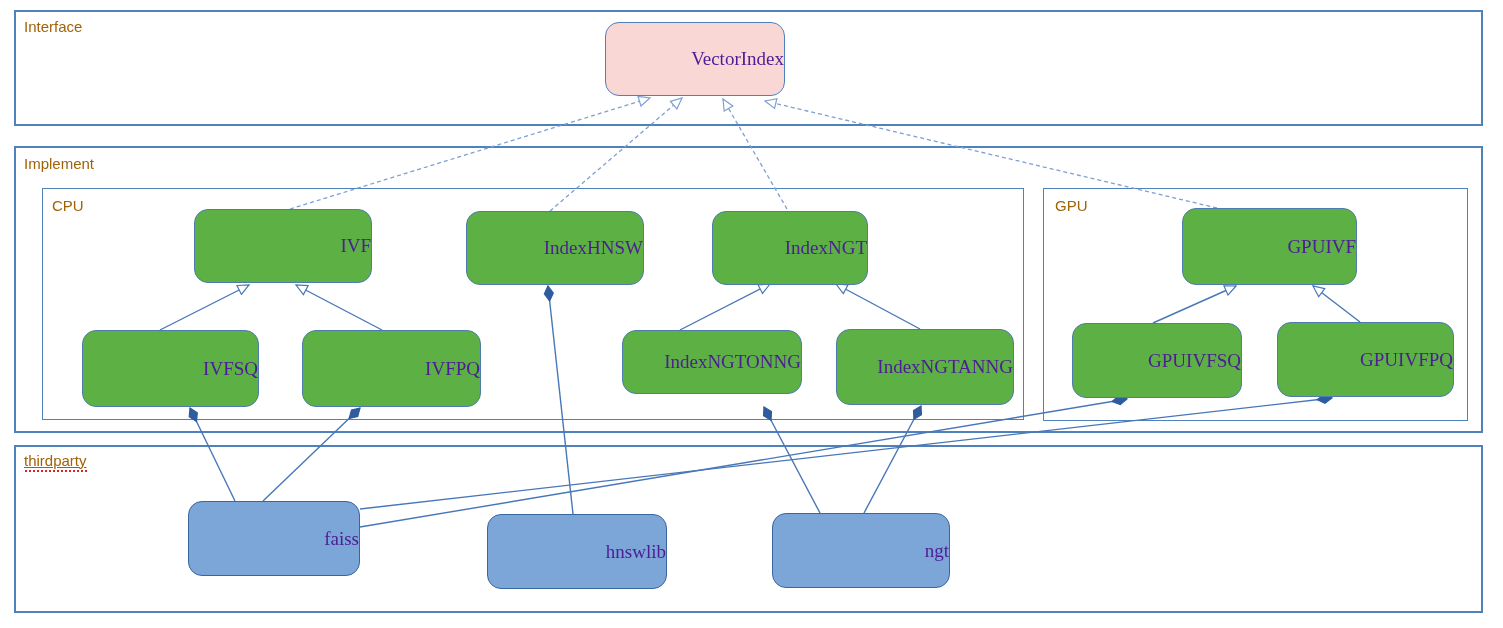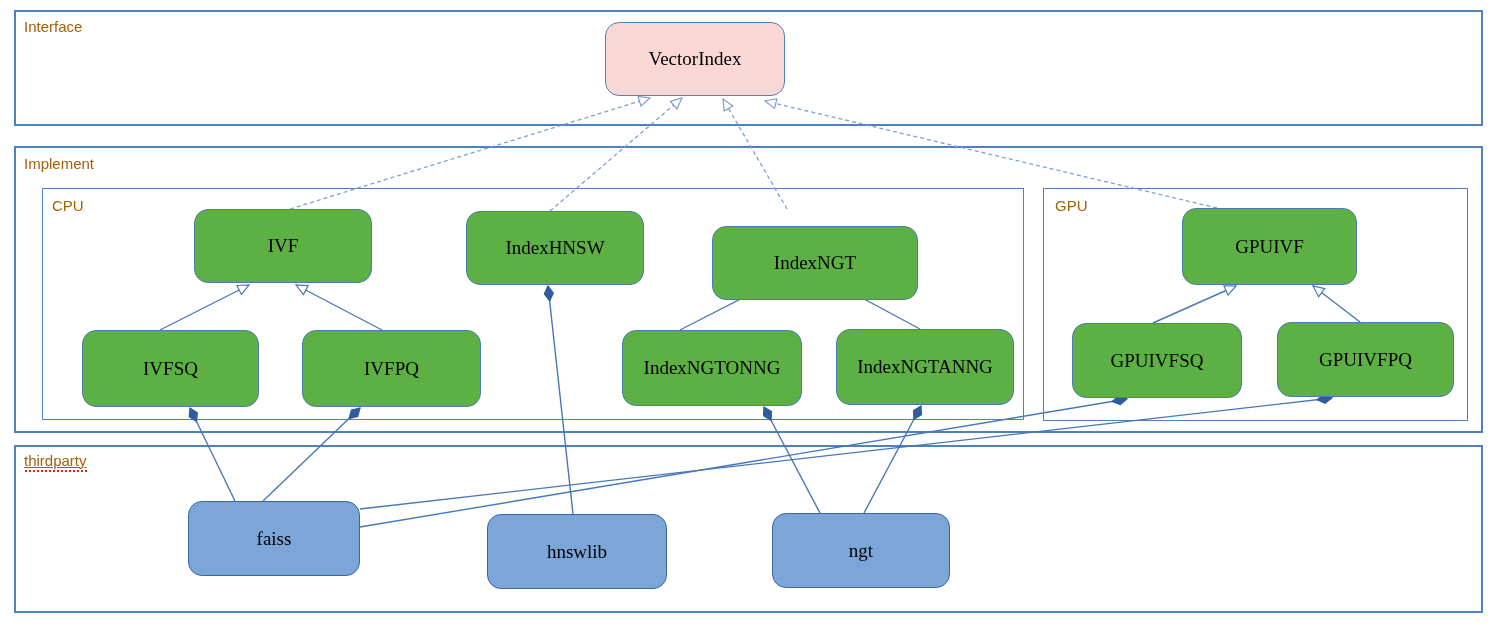--- a/index.html
+++ b/index.html
@@ -18,43 +18,43 @@
   }
   .misspelled { position:relative; text-decoration:underline; text-decoration-thickness:1px; }
   .misspelled::after {
     content:""; position:absolute; left:0; right:0; bottom:-4px; height:3px;
     background-image:radial-gradient(circle at 2px 1px, var(--spell,#dd2222) 1px, transparent 1.4px);
     background-size:4px 3px; background-repeat:repeat-x;
   }
   .node {
     position:absolute; box-sizing:border-box; border-radius:14px;
     border:1.6px solid var(--class-border,#4e7cae);
-    display:flex; align-items:center; justify-content:center;
-    font-family:"Liberation Serif", serif; font-size:19px; color:#000000;
+    display:flex; align-items:center; justify-content:flex-end;
+    font-family:"Liberation Serif", serif; font-size:19px; color:#4c1d95;
     z-index:2; white-space:nowrap;
   }
   .node.interface-node { background:var(--interface-fill,#f9d7d5); border-color:var(--interface-border,#4f81bd); }
   .node.class-node     { background:var(--class-fill,#5cb044);margin-left:9px; }
   .node.lib-node       { background:var(--lib-fill,#7ca6d8); border-color:var(--lib-border,#38679e); }
   svg.edges { position:absolute; left:0; top:0; width:1503px; height:628px; z-index:1; pointer-events:none; }
 
   
   #c-interface  { left:14px;  top:10px;  width:1469px; height:116px; }
   #c-implement  { left:14px;  top:146px; width:1469px; height:287px; }
   #c-cpu        { left:42px;  top:188px; width:982px;  height:232px; }
   #c-gpu        { left:1043px;top:188px; width:425px;  height:233px; }
   #c-thirdparty { left:14px;  top:445px; width:1469px; height:168px; }
 
   #n-vectorindex  { left:605px;  top:22px;  width:180px; height:74px; }
   #n-ivf          { left:185px;  top:209px; width:178px; height:74px; }
   #n-indexhnsw    { left:457px;  top:211px; width:178px; height:74px; }
-  #n-indexngt     { left:703px;  top:226px; width:206px; height:74px; }
+  #n-indexngt     { left:703px;  top:211px; width:156px; height:74px; }
   #n-ivfsq        { left:73px;   top:330px; width:177px; height:77px; }
   #n-ivfpq        { left:293px;  top:330px; width:179px; height:77px; }
-  #n-indexngtonng { left:613px;  top:330px; width:180px; height:76px; }
+  #n-indexngtonng { left:613px;  top:330px; width:180px; height:64px; }
   #n-indexngtanng { left:827px;  top:329px; width:178px; height:76px; }
   #n-gpuivf       { left:1173px; top:208px; width:175px; height:77px; }
   #n-gpuivfsq     { left:1063px; top:323px; width:170px; height:75px; }
   #n-gpuivfpq     { left:1268px; top:322px; width:177px; height:75px; }
   #n-faiss        { left:188px;  top:501px; width:172px; height:75px; }
   #n-hnswlib      { left:487px;  top:514px; width:180px; height:75px; }
   #n-ngt          { left:772px;  top:513px; width:178px; height:75px; }
 </style>
 </head>
 <body>

